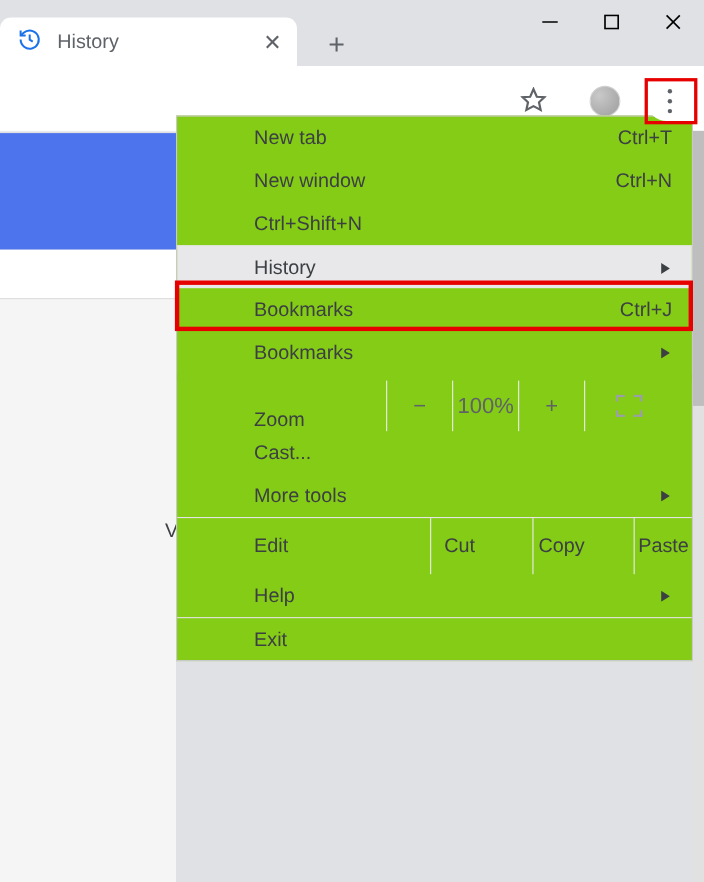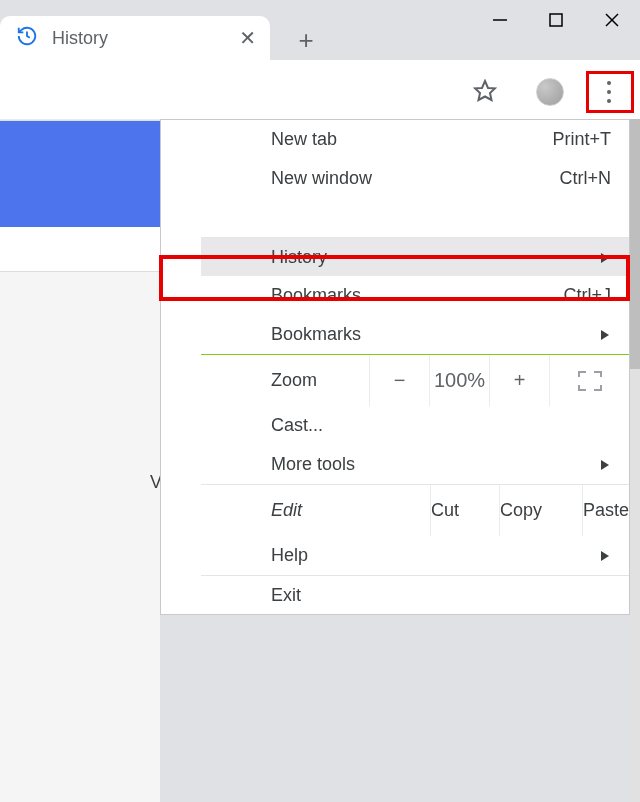--- a/index.html
+++ b/index.html
@@ -73,27 +73,26 @@
       position: absolute; top: 271px; left: 0; width: 160px; height: 531px;
       background: #f5f5f5;
       border-top: 1px solid #ddd;
     }
     .v-letter {
       position: absolute; top: 472px; left: 150px;
       font-size: 18px; color: #3c4043;
     }
 
     .menu {
-      position: absolute; top: 119px; left: 160px;
+      position: absolute; top: 105px; left: 160px;
       width: 470px;
-      background: #ffffff;
+      background: #84cc16;
       border: 1px solid #c9c9c9;
       font-size: 18px; color: #3c4043;
       overflow: hidden;
-      padding-left: 40px;
     }
     .scrollbar {
       position: absolute; top: 119px; left: 630px; width: 10px; height: 683px;
       background: #E1E1E1;
     }
     .scroll-thumb {
       position: absolute; top: 119px; left: 630px; width: 10px; height: 250px;
       background: #BEBEBE;
     }
 
@@ -113,23 +112,23 @@
     .highlight-history {
       position: absolute;
       border: 4px solid #e60000;
       top: 255px; left: 159px;
       width: 471px; height: 46px;
       z-index: 20;
       pointer-events: none;
     }
 
     .zoom-row {
-      display: flex; align-items: center;
+      display: flex; align-items: flex-end;
       height: 52px; padding-left: 70px;
-      border-top: 1px solid #84cc16;
+      border-top: 6px solid #84cc16;
     }
     .zoom-row .label { width: 120px; }
     .zoom-row .zbtn {
       flex: 0 0 60px; text-align: center;
       border-left: 1px solid #ececec;
       height: 100%; display: flex; align-items: center; justify-content: center;
       font-size: 20px; color: #5f6368;
     }
     .zoom-row .zoomval { width: 80px; text-align: center; }
 
@@ -138,21 +137,21 @@
     .tl { border-right: none; border-bottom: none; }
     .tr { border-left: none; border-bottom: none; }
     .bl { border-right: none; border-top: none; }
     .br { border-left: none; border-top: none; }
 
     .edit-row {
       display: flex; align-items: center;
       height: 52px;
       border-top: 1px solid #e5e5e5;
     }
-    .edit-row .elabel { width: 190px; padding-left: 70px; font-style: italic; }
+    .edit-row .elabel { width: 190px; padding-left: 70px; }
     .edit-row .ebtn {
       flex: 1; border-left: 1px solid #ececec;
       height: 100%; display: flex; align-items: center; justify-content: center; margin-left: 40px;
     }
   </style>
 </head>
 <body>
 
 <div class="titlebar">
   <div class="tab">
@@ -213,29 +212,30 @@
 <div class="page-gray"></div>
 <div class="v-letter">V</div>
 
 <div class="scrollbar"></div>
 <div class="scroll-thumb"></div>
 
 <div class="menu">
 
   <div class="menu-row">
     <span>New tab</span>
-    <span class="shortcut">Print+T</span>
+    <span class="shortcut">Ctrl+T</span>
   </div>
 
   <div class="menu-row">
     <span>New window</span>
     <span class="shortcut">Ctrl+N</span>
   </div>
 
   <div class="menu-row">
+    <span class="shortcut">Ctrl+Shift+N</span>
   </div>
 
   <div class="menu-row menu-sep hover">
     <span>History</span>
     <span class="arrow">
       <svg width="8" height="10">
           <polygon points="0,0 8,5 0,10" fill="#3c4043"></polygon>
         </svg>
     </span>
   </div>

